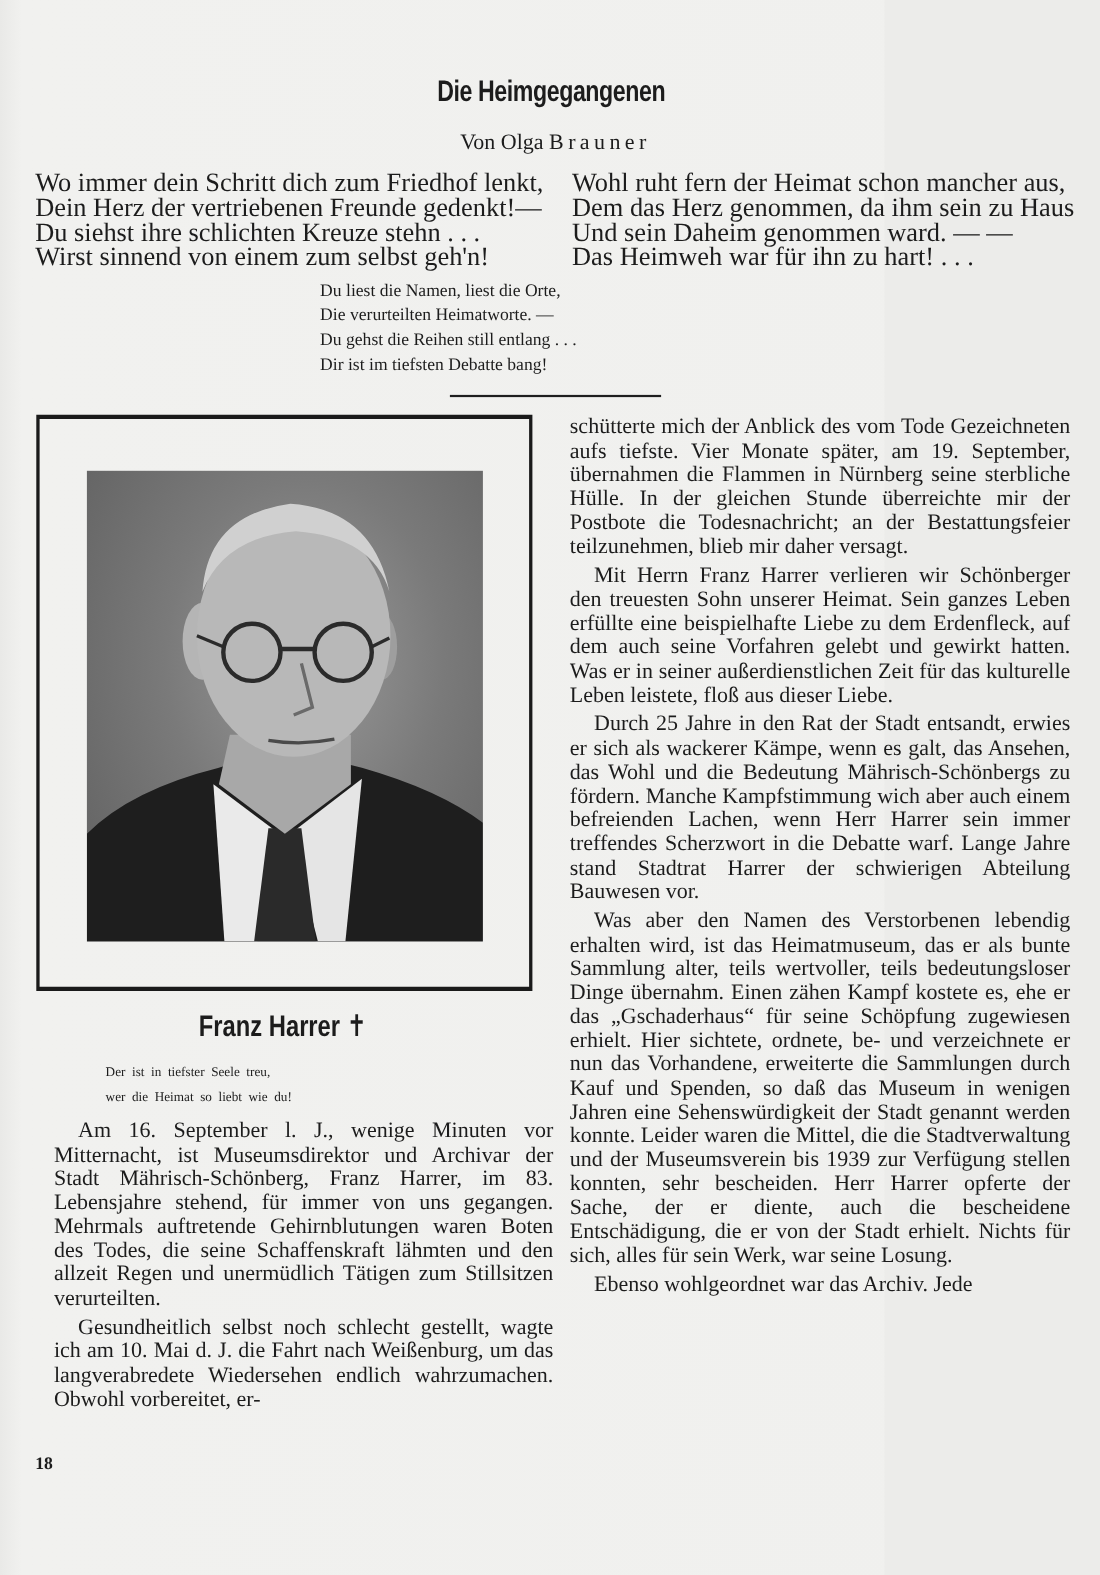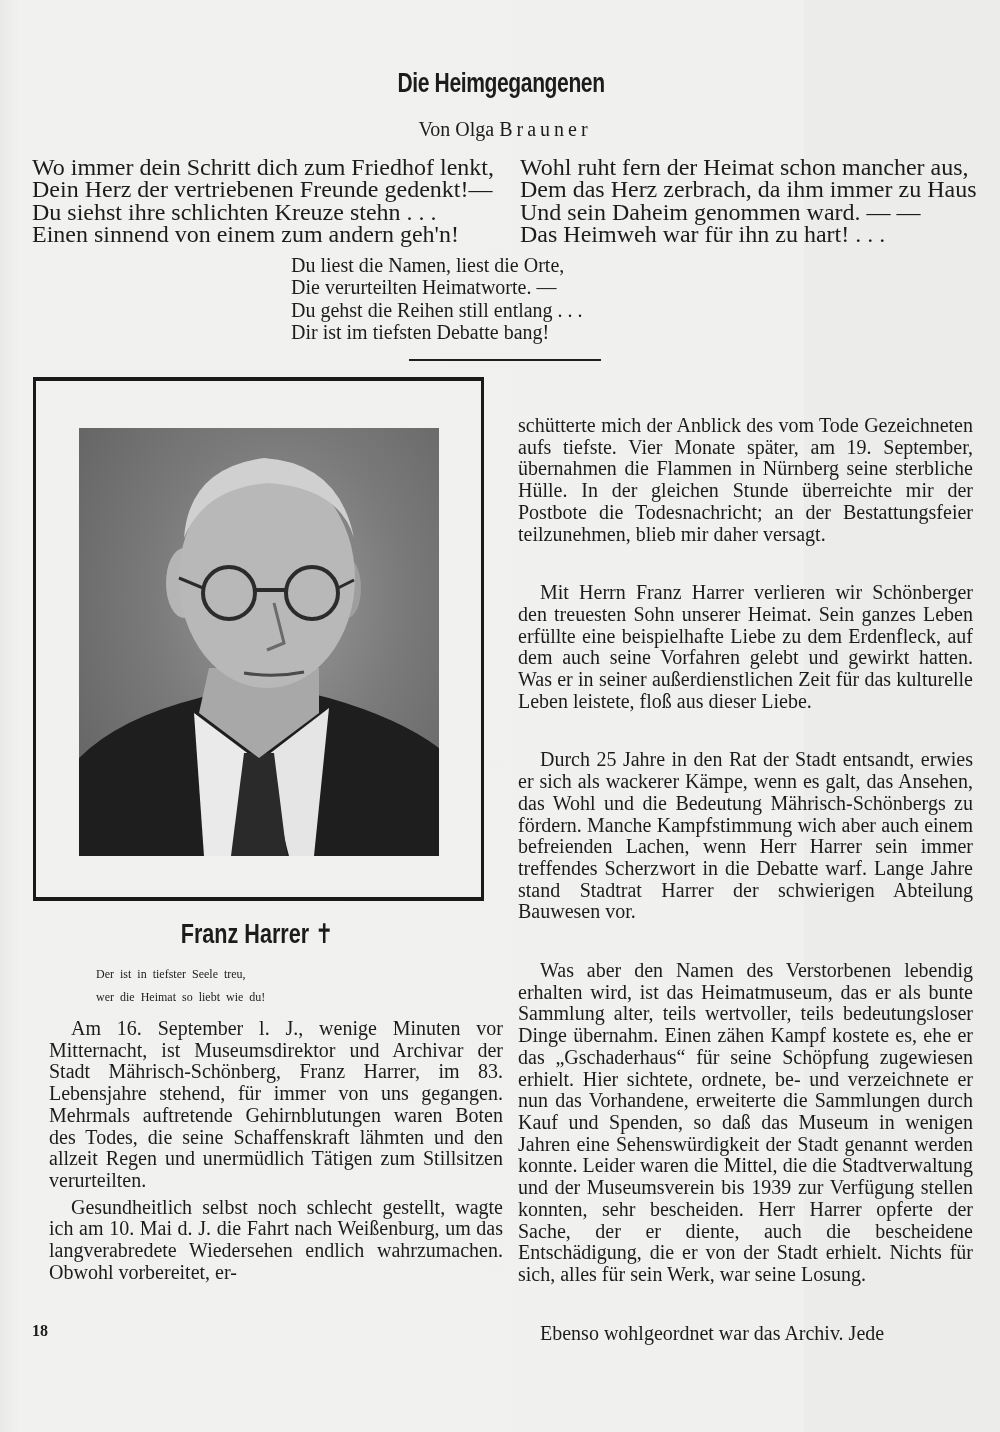--- a/index.html
+++ b/index.html
@@ -22,21 +22,21 @@
   .byline {
     position: absolute; top: 118px; left: 0; width: 1010px; text-align: center;
     font-size: 20px;
   }
   .byline .spaced { letter-spacing: 4px; }
   .poem-col {
     position: absolute; top: 156px; font-size: 24px; line-height: 22.3px; white-space: nowrap;
   }
   .poem-col.left { left: 32px; }
   .poem-col.right { left: 520px; }
-  .poem-center { position: absolute; top: 254px; left: 291px; font-size: 20px; line-height: 22.3px; white-space: nowrap; }
+  .poem-center { position: absolute; top: 254px; left: 291px; font-size: 16px; line-height: 22.3px; white-space: nowrap; }
   .divider { position: absolute; top: 359px; left: 409px; width: 192px; height: 2px; background: #1e1e1e; }
 
   .photo-frame {
     position: absolute; left: 33px; top: 377px; width: 451px; height: 524px;
     border: 3px solid #1a1a1a; border-top-width: 4px; border-bottom-width: 4px; box-sizing: border-box;
   }
   .photo {
     position: absolute; left: 79px; top: 428px; width: 360px; height: 428px;
     background: radial-gradient(ellipse at 55% 40%, #9a9a9a 0%, #7a7a7a 45%, #5e5e5e 100%);
     overflow: hidden;
@@ -50,43 +50,43 @@
   }
   .motto { position: absolute; top: 963px; left: 96px; font-size: 12px; line-height: 22.5px; white-space: nowrap; word-spacing: 3px; }
 
   .col-text {
     position: absolute; font-size: 20px; line-height: 21.7px; text-align: justify;
   }
   .col-text p { margin: 0 0 5px 0; text-indent: 22px; }
   .col-text p.noindent { text-indent: 0; }
   .col-left { left: 33px; top: 1018px; width: 454px; margin-left: 16px; }
   .col-right { left: 518px; top: 378px; width: 455px; overflow: hidden; }
-  .col-right p { margin-bottom: 5px; margin-top: 37px; }
+  .col-right p { margin-bottom: 5px; }
   .page-num { position: absolute; left: 32px; top: 1322px; font-weight: bold; font-size: 16px; }
 </style>
 </head>
 <body>
 
 <div class="page">
 
   <div class="title">Die Heimgegangenen</div>
   <div class="byline">
     <span>Von Olga</span>
     <span class="spaced">Brauner</span>
   </div>
 
   <div class="poem-col left">
     <div>Wo immer dein Schritt dich zum Friedhof lenkt,</div>
     <div>Dein Herz der vertriebenen Freunde gedenkt!—</div>
     <div>Du siehst ihre schlichten Kreuze stehn . . .</div>
-    <div>Einen sinnend von einem zum andern geh'n!</div>
+    <div>Wirst sinnend von einem zum selbst geh'n!</div>
   </div>
   <div class="poem-col right">
     <div>Wohl ruht fern der Heimat schon mancher aus,</div>
-    <div>Dem das Herz zerbrach, da ihm immer zu Haus</div>
+    <div>Dem das Herz genommen, da ihm sein zu Haus</div>
     <div>Und sein Daheim genommen ward. — —</div>
     <div>Das Heimweh war für ihn zu hart! . . .</div>
   </div>
   <div class="poem-center">
     <div>Du liest die Namen, liest die Orte,</div>
     <div>Die verurteilten Heimatworte. —</div>
     <div>Du gehst die Reihen still entlang . . .</div>
     <div>Dir ist im tiefsten Debatte bang!</div>
   </div>
 

